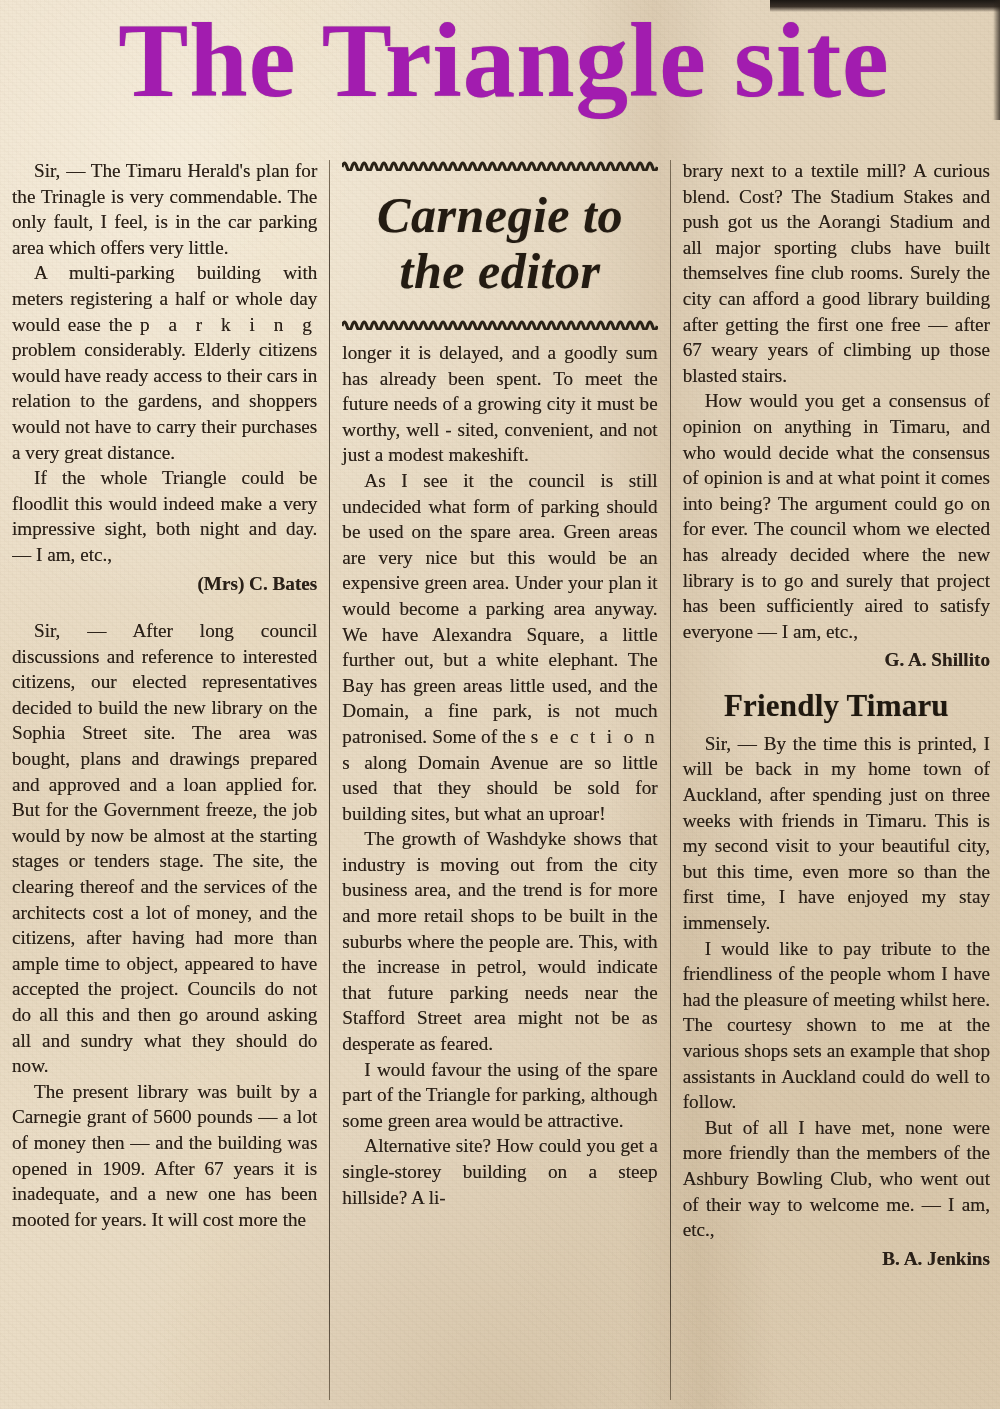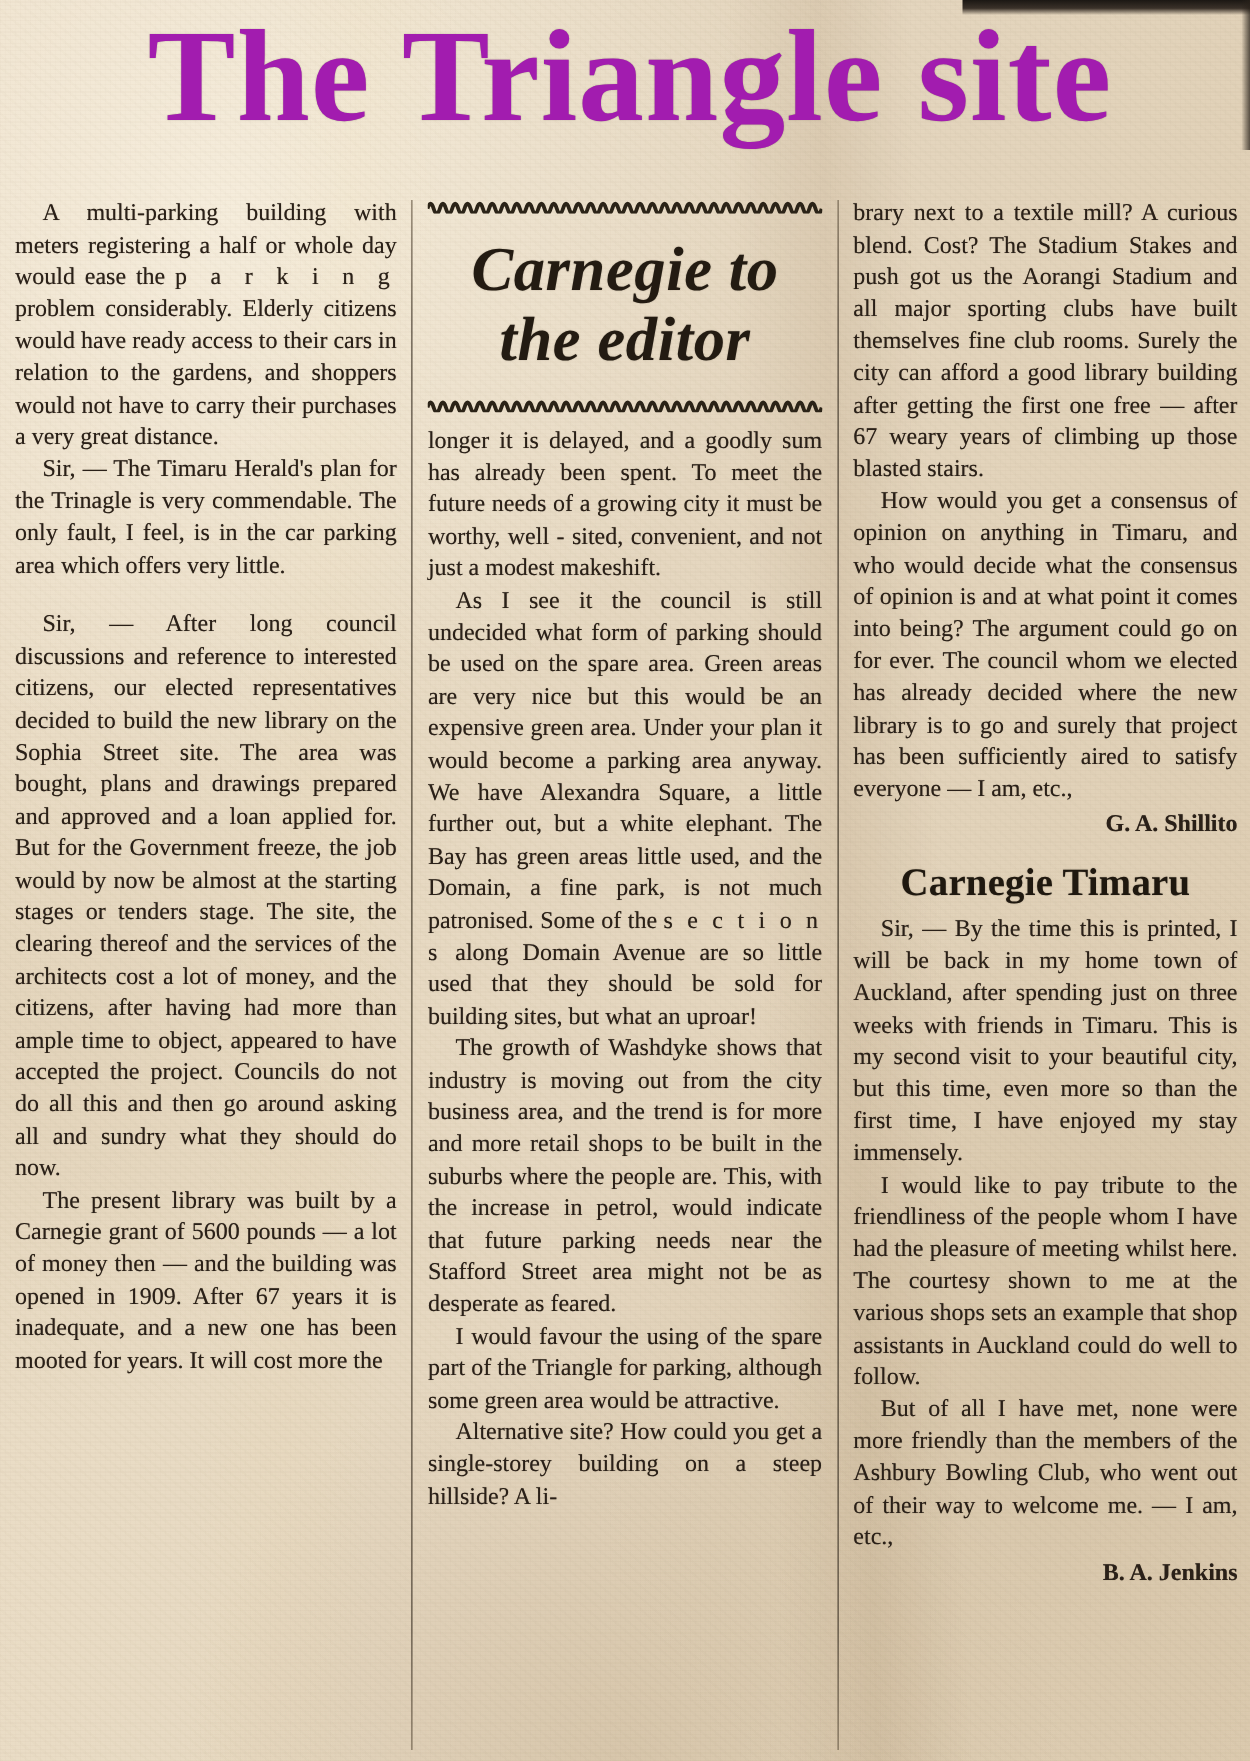--- a/index.html
+++ b/index.html
@@ -171,25 +171,27 @@
 <div class="scan-edge-r"></div>
 
 <div class="sheet">
 
   <div class="headline">The Triangle site</div>
 
   <div class="cols">
 
     <div class="col col1">
 
+      <p>Sir, — The Timaru Herald's plan for the Trinagle is very commendable. The only fault, I feel, is in the car parking area which offers very little.</p>
+
       <p><span>A multi-parking building with meters registering a half or whole day would ease the </span><span class="sp">p a r k i n g</span><span> problem considerably. Elderly citizens would have ready access to their cars in relation to the gardens, and shoppers would not have to carry their purchases a very great distance.</span></p>
 
-      <p>Sir, — The Timaru Herald's plan for the Trinagle is very commendable. The only fault, I feel, is in the car parking area which offers very little.</p>
-
-
+      <p>If the whole Triangle could be floodlit this would indeed make a very impressive sight, both night and day. — I am, etc.,</p>
+
+      <p class="sig">(Mrs) C. Bates</p>
 
       <div class="gap"></div>
 
       <p>Sir, — After long council discussions and reference to interested citizens, our elected representatives decided to build the new library on the Sophia Street site. The area was bought, plans and drawings prepared and approved and a loan applied for. But for the Government freeze, the job would by now be almost at the starting stages or tenders stage. The site, the clearing thereof and the services of the architects cost a lot of money, and the citizens, after having had more than ample time to object, appeared to have accepted the project. Councils do not do all this and then go around asking all and sundry what they should do now.</p>
 
       <p>The present library was built by a Carnegie grant of 5600 pounds — a lot of money then — and the building was opened in 1909. After 67 years it is inadequate, and a new one has been mooted for years. It will cost more the</p>
     </div>
 
     <div class="rule"></div>
 
@@ -228,21 +230,21 @@
     <div class="rule"></div>
 
     <div class="col col3">
 
       <p class="noindent">brary next to a textile mill? A curious blend. Cost? The Stadium Stakes and push got us the Aorangi Stadium and all major sporting clubs have built themselves fine club rooms. Surely the city can afford a good library building after getting the first one free — after 67 weary years of climbing up those blasted stairs.</p>
 
       <p>How would you get a consensus of opinion on anything in Timaru, and who would decide what the consensus of opinion is and at what point it comes into being? The argument could go on for ever. The council whom we elected has already decided where the new library is to go and surely that project has been sufficiently aired to satisfy everyone — I am, etc.,</p>
 
       <p class="sig">G. A. Shillito</p>
 
-      <p class="subhead">Carnegie Timaru</p>
+      <p class="subhead">Friendly Timaru</p>
 
       <p>Sir, — By the time this is printed, I will be back in my home town of Auckland, after spending just on three weeks with friends in Timaru. This is my second visit to your beautiful city, but this time, even more so than the first time, I have enjoyed my stay immensely.</p>
 
       <p>I would like to pay tribute to the friendliness of the people whom I have had the pleasure of meeting whilst here. The courtesy shown to me at the various shops sets an example that shop assistants in Auckland could do well to follow.</p>
 
       <p>But of all I have met, none were more friendly than the members of the Ashbury Bowling Club, who went out of their way to welcome me. — I am, etc.,</p>
 
       <p class="sig">B. A. Jenkins</p>
     </div>
 

